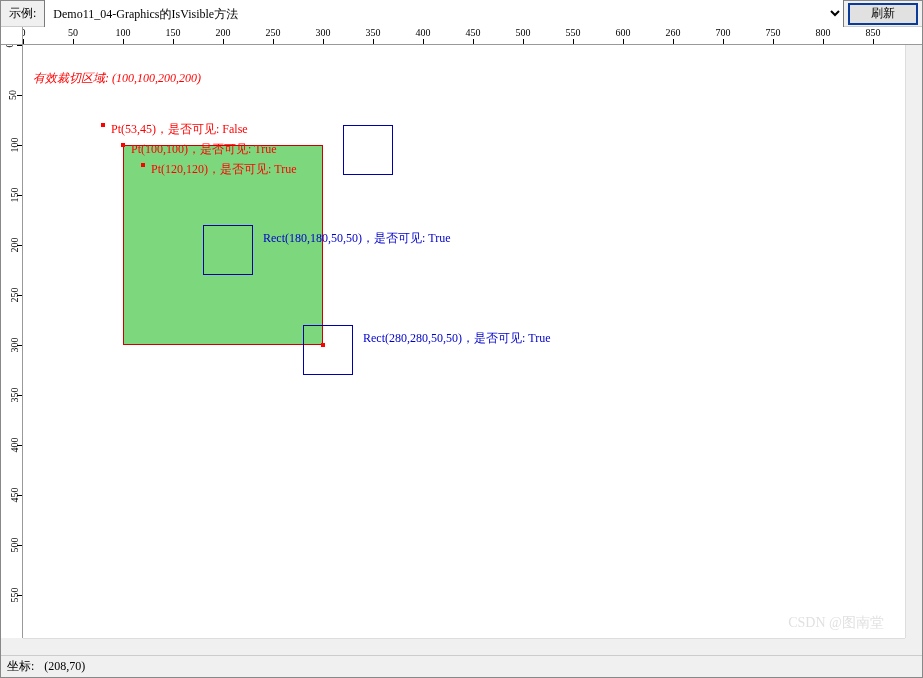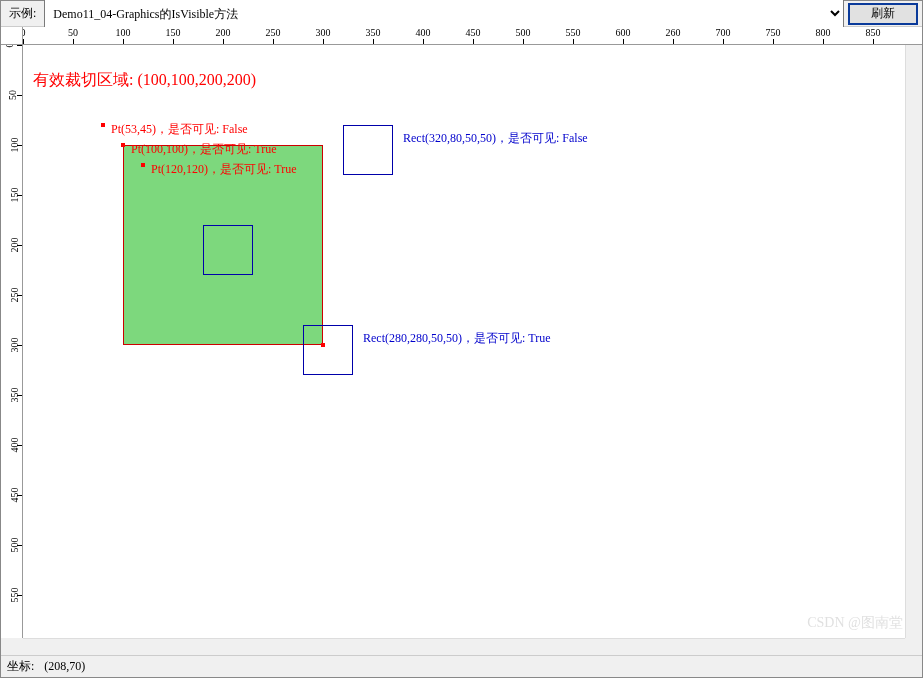--- a/index.html
+++ b/index.html
@@ -105,21 +105,22 @@
     }
     .canvas {
       flex: 1;
       position: relative;
       background: #fff;
       overflow: hidden;
     }
     .clip-region-label {
       position: absolute;
       color: #ff0000;
-      font-size: 16px;
+      font-size: 12px;
+      font-style: italic;
     }
     .green-rect {
       position: absolute;
       background: #7dd87d;
       border: 1px solid #c00;
     }
     .blue-rect {
       position: absolute;
       border: 1px solid #00a;
       background: transparent;
@@ -147,21 +148,21 @@
       height: 22px;
       display: flex;
       align-items: center;
       padding: 0 6px;
       gap: 10px;
       border-top: 1px solid #ccc;
       background: #f0f0f0;
     }
     .watermark {
       position: absolute;
-      right: 2px;
+      right: 21px;
       bottom: 6px;
       color: #ccc;
       font-size: 14px;
       opacity: 0.6;
       pointer-events: none;
     }
     .scrollbar-v {
       width: 17px;
       background: #f0f0f0;
       border-left: 1px solid #ddd;
@@ -254,22 +255,22 @@
         <div class="tick" style="top: 500px;">500</div>
         <div class="line" style="top: 500px;"></div>
         <div class="tick" style="top: 550px;">550</div>
         <div class="line" style="top: 550px;"></div>
       </div>
     <div class="canvas" id="canvas">
       <span class="watermark">CSDN @图南堂</span>
     <div class="clip-region-label" style="left: 10px; top: 25px;">有效裁切区域: (100,100,200,200)</div>
         <div class="green-rect" style="left: 100px; top: 100px; width: 200px; height: 200px;"></div>
         <div class="blue-rect" style="left: 320px; top: 80px; width: 50px; height: 50px;"></div>
-        <div class="rect-label" style="left: 380px; top: 85px;">Rect(320,80,50,50)，是否可见: False</div>
         <div class="blue-rect" style="left: 180px; top: 180px; width: 50px; height: 50px;"></div>
+        <div class="rect-label" style="left: 240px; top: 185px;">Rect(180,180,50,50)，是否可见: True</div>
         <div class="blue-rect" style="left: 280px; top: 280px; width: 50px; height: 50px;"></div>
         <div class="rect-label" style="left: 340px; top: 285px;">Rect(280,280,50,50)，是否可见: True</div>
         <div class="red-dot" style="left: 80px; top: 80px;"></div>
         <div class="pt-label" style="left: 88px; top: 76px;">Pt(53,45)，是否可见: False</div>
         <div class="red-dot" style="left: 100px; top: 100px;"></div>
         <div class="pt-label" style="left: 108px; top: 96px;">Pt(100,100)，是否可见: True</div>
         <div class="red-dot" style="left: 120px; top: 120px;"></div>
         <div class="pt-label" style="left: 128px; top: 116px;">Pt(120,120)，是否可见: True</div>
         <div class="red-dot" style="left: 300px; top: 300px;"></div>
       </div>

